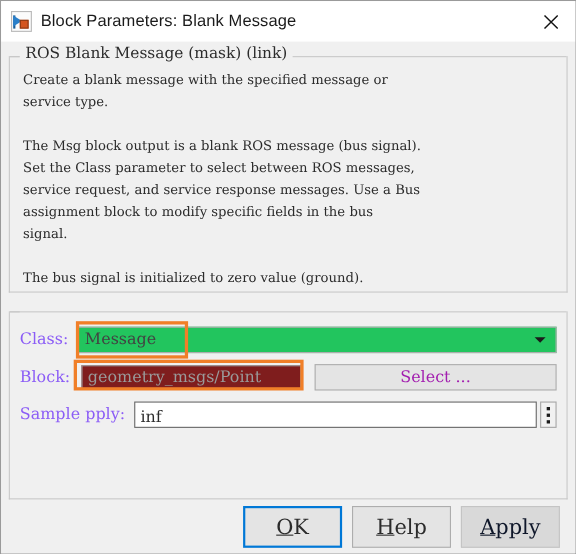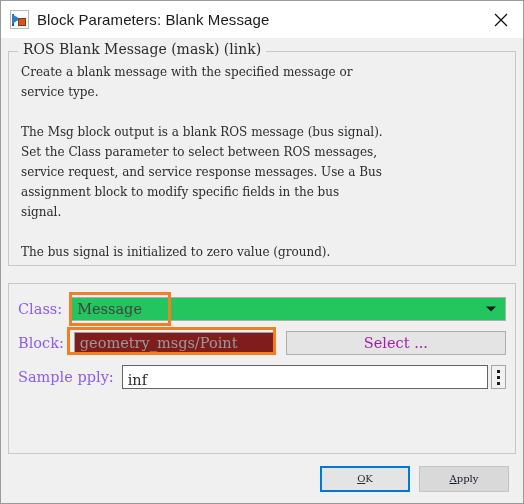--- a/index.html
+++ b/index.html
@@ -304,29 +304,29 @@
     background: #f0f0f0;
     display: flex;
     align-items: center;
     justify-content: flex-end;
     padding-right: 14px;
     box-sizing: border-box;
     gap: 9px;
   }
   .dlgbtn {
     width: 90px;
-    height: 26px;
+    height: 38px;
     border: 1px solid #adadad;
     background: #e4e4e4;
     box-sizing: border-box;
     display: flex;
     align-items: center;
     justify-content: center;
     font-family: "DejaVu Serif", serif;
-    font-size: 10px;
+    font-size: 19px;
     color: #2b2b2b;
   }
   .dlgbtn.focused {
     border: 2px solid #0078d7;
     background: #e4e4e4;
   }
   .dlgbtn.disabled {
     color: #0f172a;
     background: #d9d9d9;
     border-color: #c4c4c4;
@@ -408,18 +408,21 @@
 
       </div>
     </div>
 
   </div>
 
   <div id="footer">
     <div class="dlgbtn focused" style="border-color: rgb(0, 120, 215);">
       <span><span class="mn">O</span>K</span>
     </div>
+    <div class="dlgbtn">
+      <span><span class="mn">H</span>elp</span>
+    </div>
     <div class="dlgbtn disabled">
       <span><span class="mn">A</span>pply</span>
     </div>
   </div>
 
 </div>
 
 </body></html>

